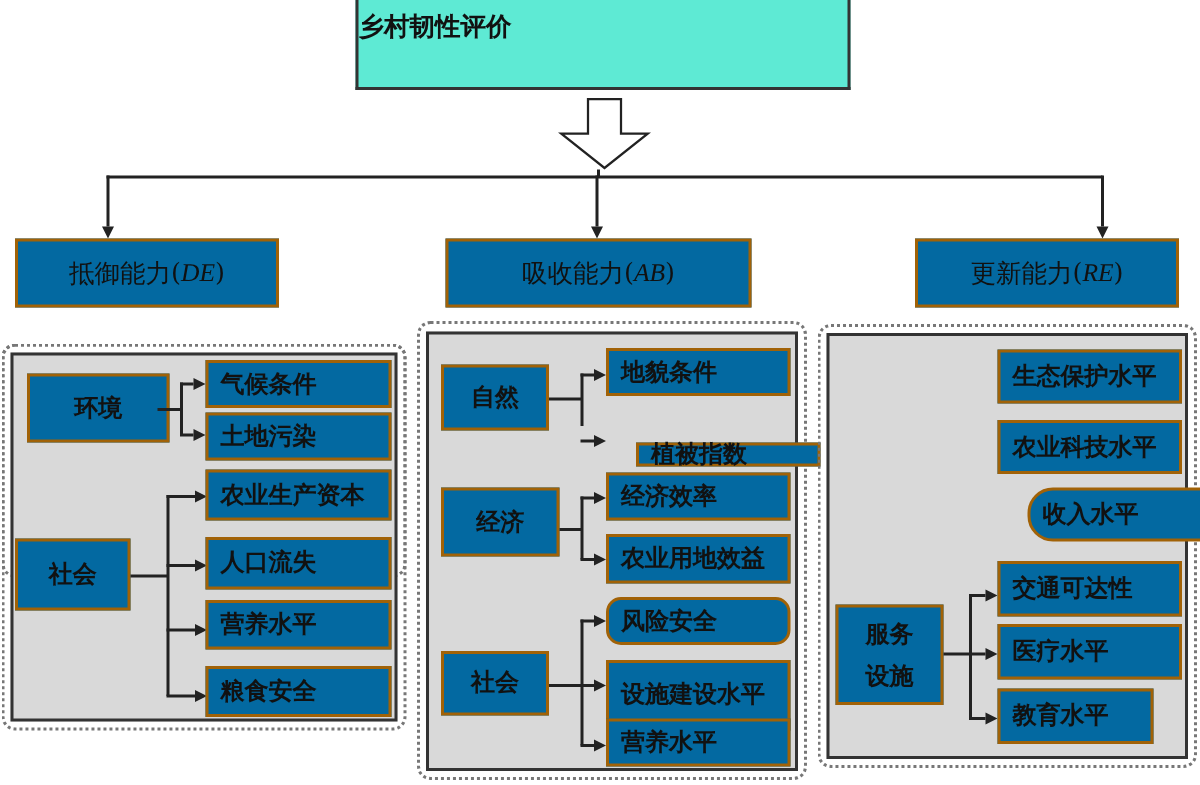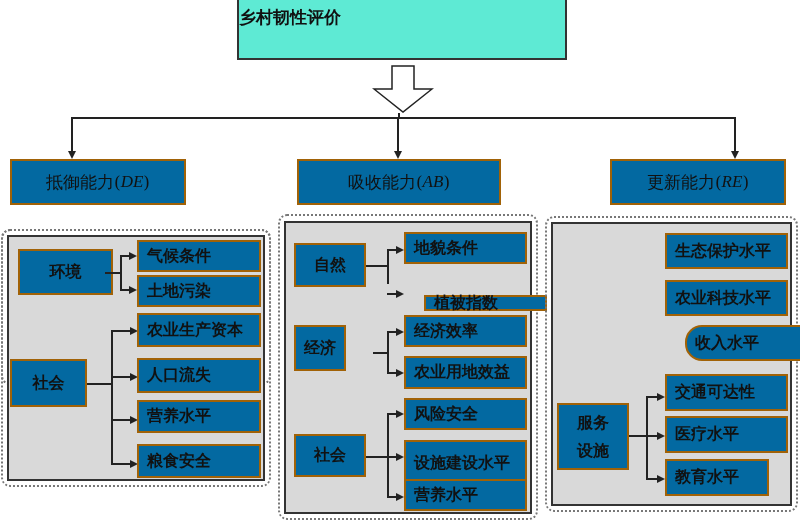--- a/index.html
+++ b/index.html
@@ -115,21 +115,21 @@
 <div class="line" style="left:387px; top:293px; width:9px; height:1.5px;"></div>
 <div class="arrowhead ah-right" style="left:396px; top:290px;"></div>
 
 <div class="box leaf" style="left:404px; top:232px; width:123px; height:32px;">
     <span>地貌条件</span>
   </div>
 <div class="box leaf" style="left:424px; top:275px; width:123px; height:16px;margin-top:20px;">
     <span>植被指数</span>
   </div>
 
-<div class="box cat" style="left:294px; top:325px; width:52px; height:46px;">
+<div class="box cat" style="left:294px; top:325px; width:79px; height:46px;">
   <span>经济</span>
 </div>
 <div class="line" style="left:373px; top:352px; width:15px; height:1.5px;"></div>
 <div class="line" style="left:387px; top:331px; width:1.5px; height:42px;"></div>
 <div class="line" style="left:387px; top:331px; width:9px; height:1.5px;"></div>
 <div class="arrowhead ah-right" style="left:396px; top:328px;"></div>
 <div class="line" style="left:387px; top:372px; width:9px; height:1.5px;"></div>
 <div class="arrowhead ah-right" style="left:396px; top:369px;"></div>
 
 <div class="box leaf" style="left:404px; top:315px; width:123px; height:32px;">
@@ -143,21 +143,21 @@
   <span>社会</span>
 </div>
 <div class="line" style="left:366px; top:456px; width:30px; height:1.5px;"></div>
 <div class="arrowhead ah-right" style="left:396px; top:453px;"></div>
 <div class="line" style="left:387px; top:413px; width:1.5px; height:84px;"></div>
 <div class="line" style="left:387px; top:413px; width:9px; height:1.5px;"></div>
 <div class="arrowhead ah-right" style="left:396px; top:410px;"></div>
 <div class="line" style="left:387px; top:496px; width:9px; height:1.5px;"></div>
 <div class="arrowhead ah-right" style="left:396px; top:493px;"></div>
 
-<div class="box leaf" style="left:404px; top:398px; width:123px; height:32px;">
+<div class="box leaf" style="left:404px; top:398px; width:123px; height:32px;border-radius:10px;">
     <span>风险安全</span>
   </div>
 <div class="box leaf" style="left:404px; top:440px; width:123px; height:47px;">
     <span>设施建设水平</span>
   </div>
 <div class="box leaf" style="left:404px; top:479px; width:123px; height:32px;">
     <span>营养水平</span>
   </div>
 
 <div class="outer" style="left:545px; top:216px; width:253px; height:296px;"></div>

